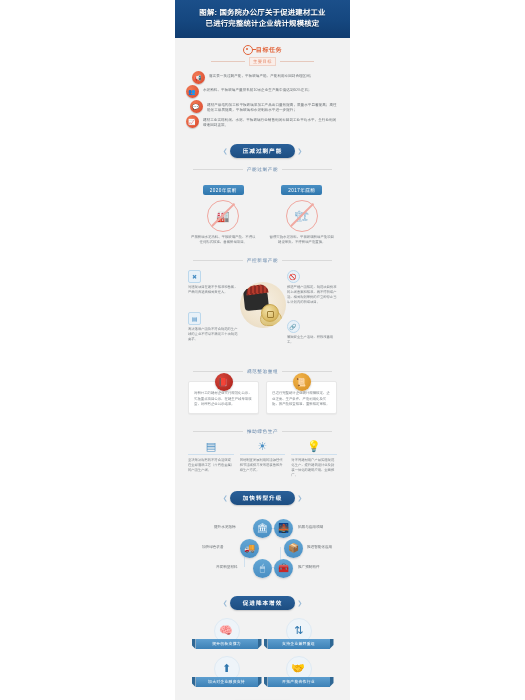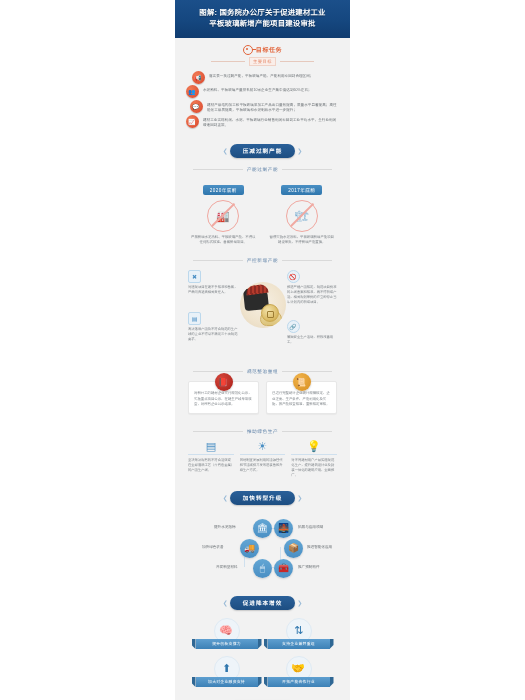--- a/index.html
+++ b/index.html
@@ -247,21 +247,21 @@
 </style>
 </head>
 <body>
 
 <div class="page">
   <div class="column">
 
     <div class="header">
       <div class="title">
         <span>图解: 国务院办公厅关于促进建材工业</span>
-        <span class="l2">平板玻璃新增产能项目建设审批</span>
+        <span class="l2">已进行完整统计企业统计规模核定</span>
       </div>
     </div>
 
     <div class="body">
 
       <div class="sec">
         <div class="head-inline">
           <span class="ic"></span>
           <span class="tx">目标任务</span>
         </div>

